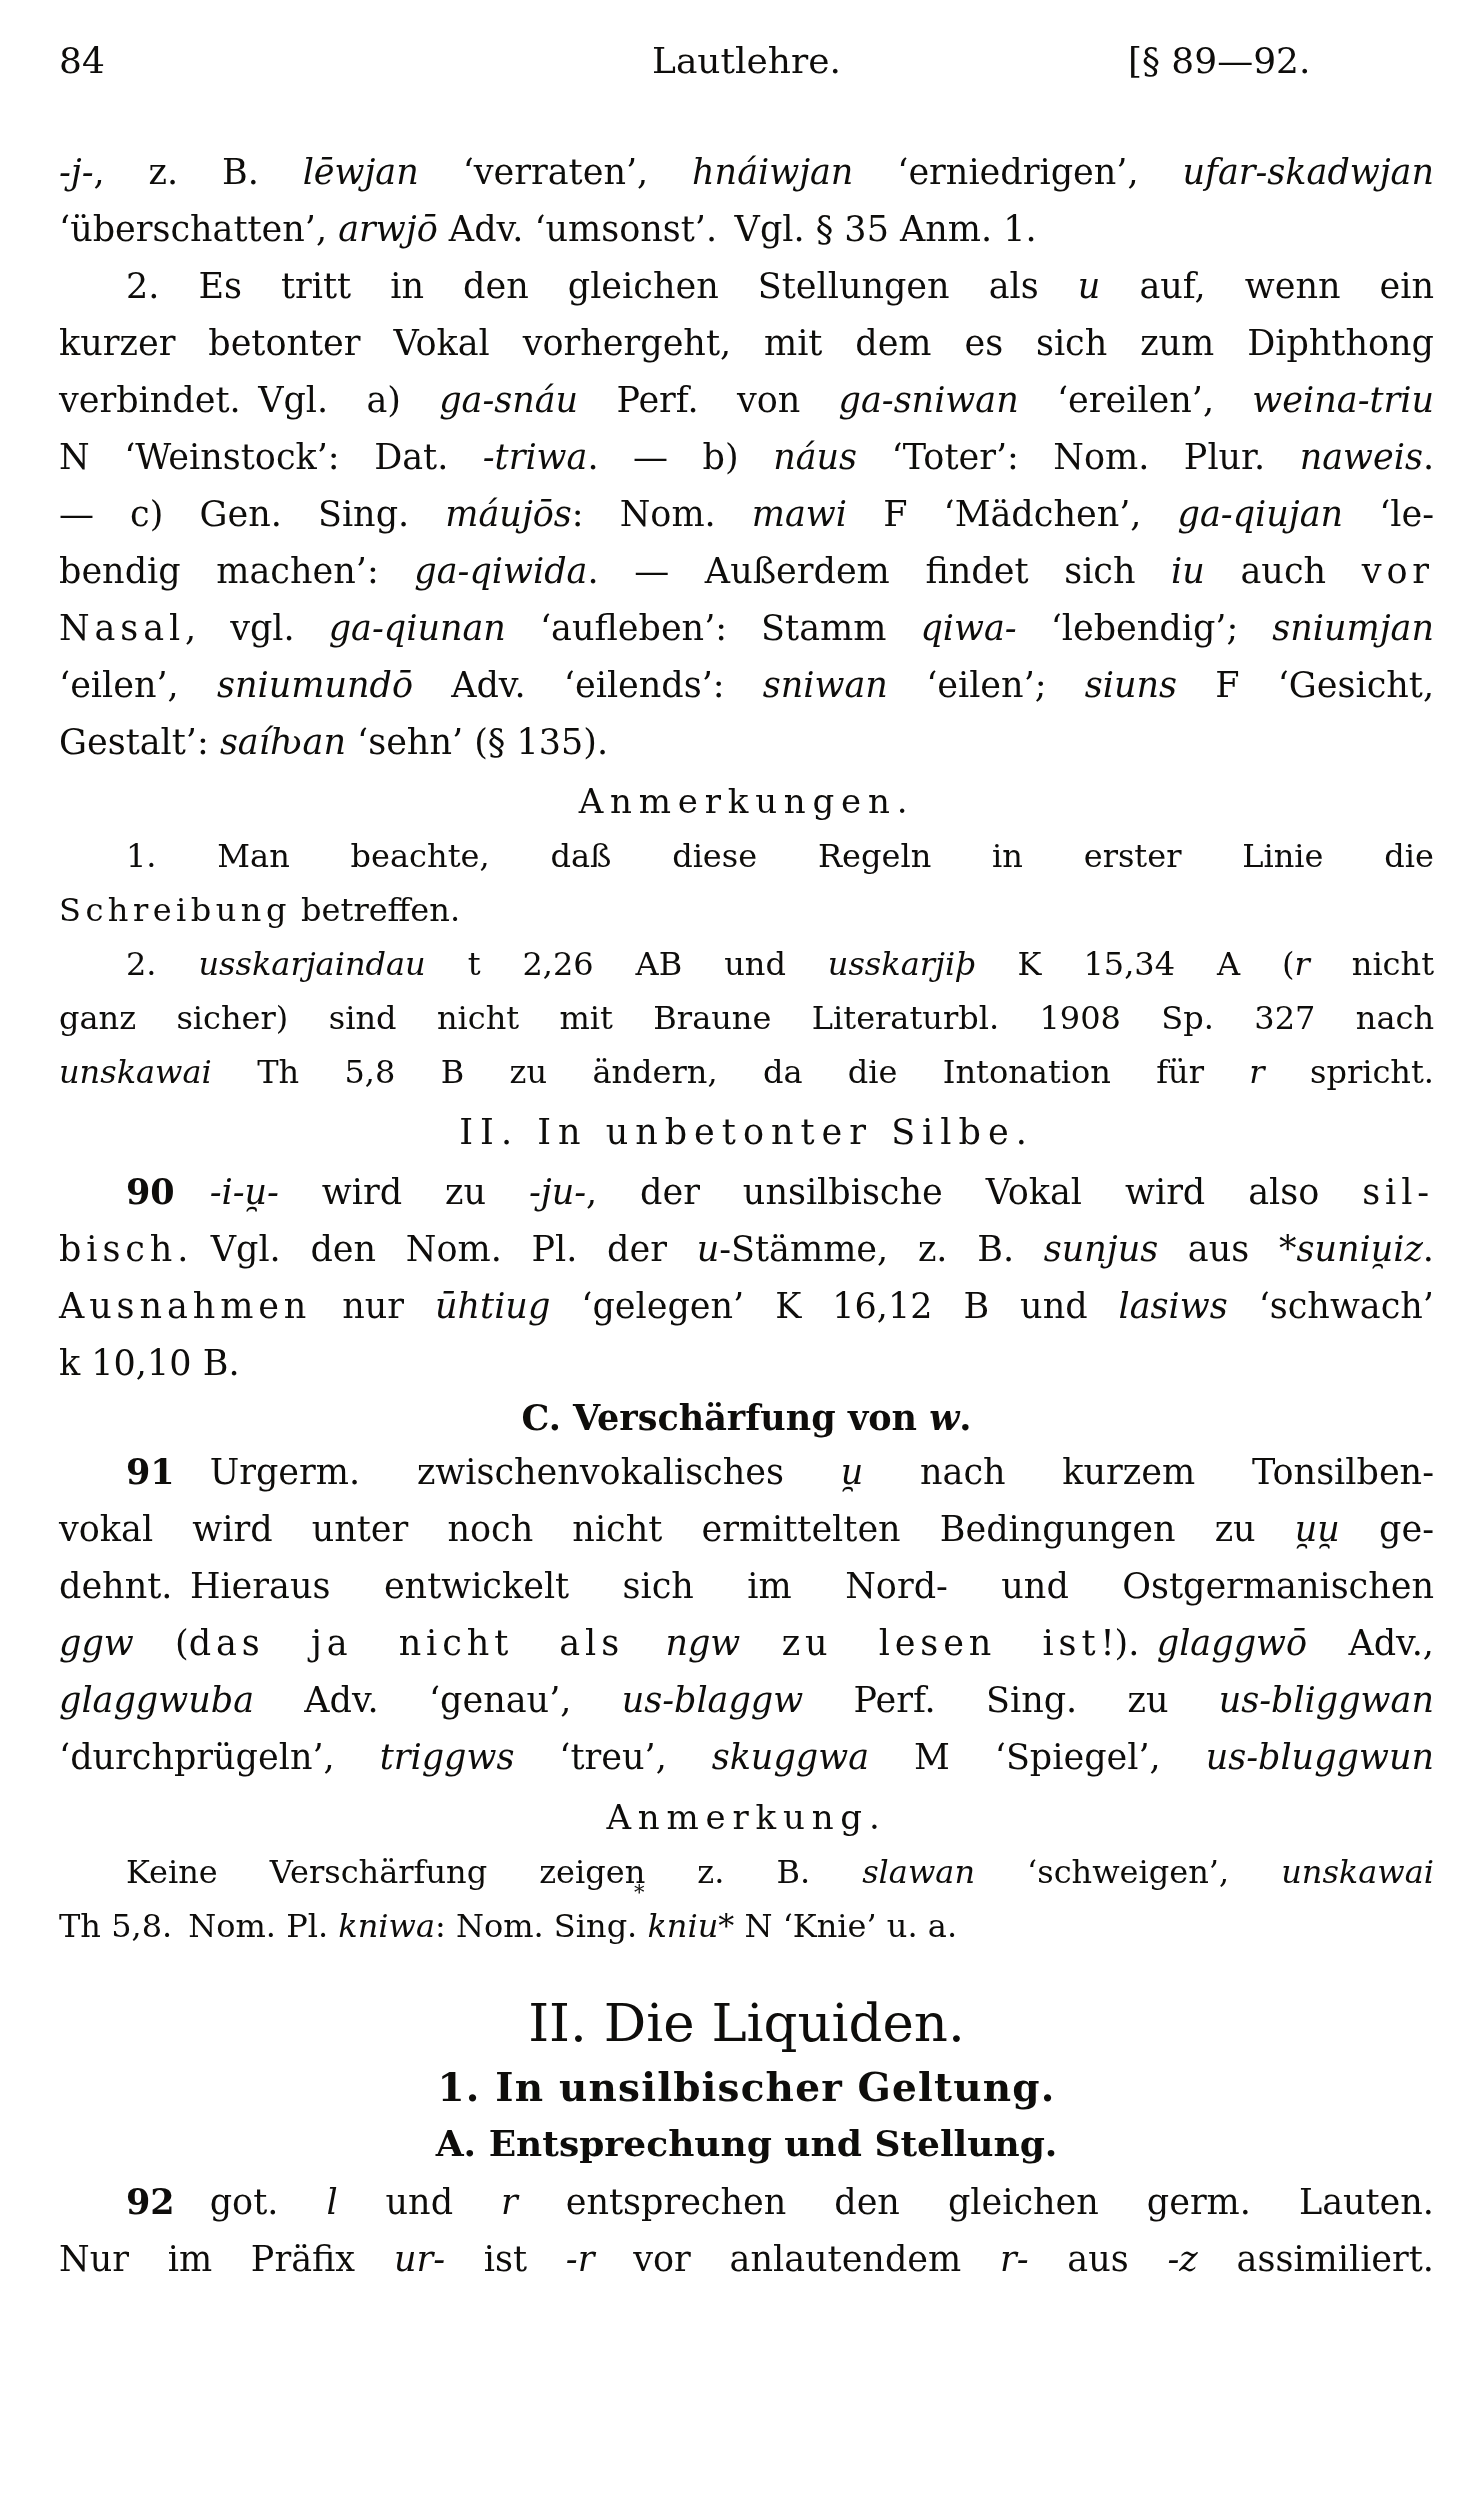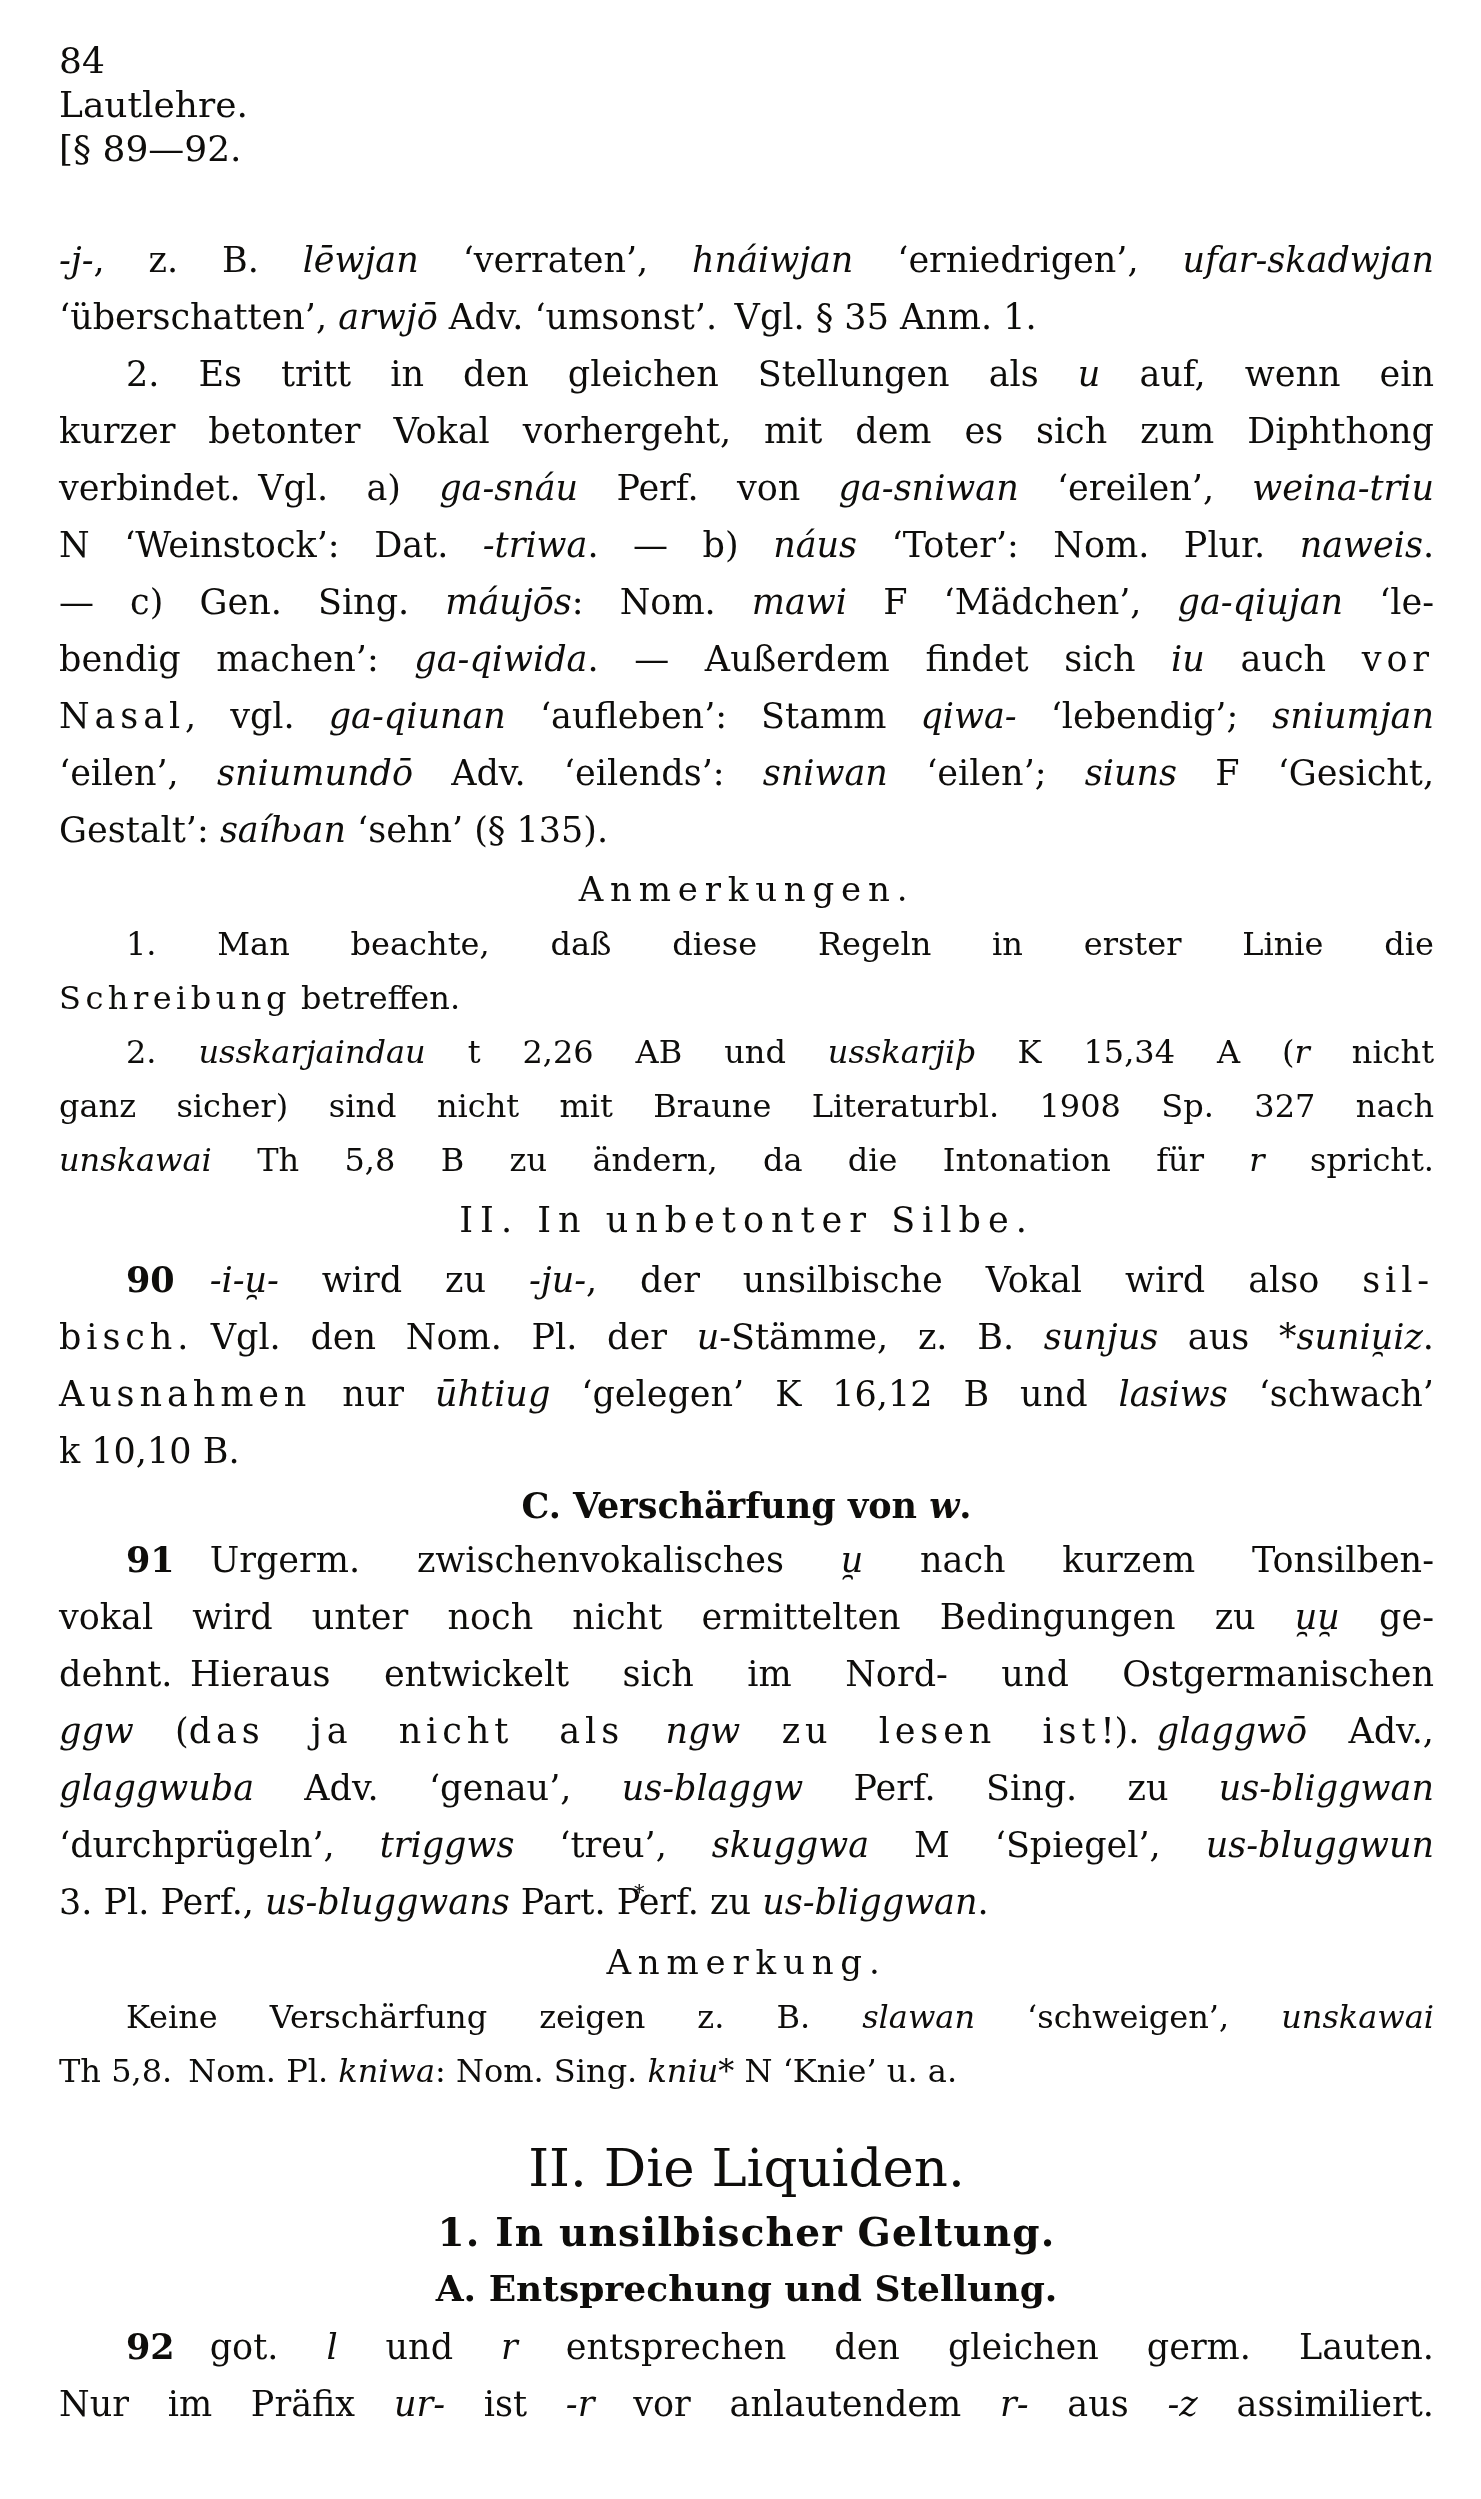--- a/index.html
+++ b/index.html
@@ -3,21 +3,21 @@
 <meta charset="utf-8">
 <style>
   html,body { margin:0; padding:0; }
   body {
     width:1481px; height:2500px;
     background:#ffffff; color:#0e0d0b;
     font-family:"DejaVu Serif","Liberation Serif",serif;
     overflow:hidden; position:relative;
   }
   .page { box-sizing:border-box; width:1481px; height:2500px; padding:39px 47px 0 59px; }
-  .header { display:flex; align-items:baseline; font-size:36px; line-height:44px;flex-direction:column; }
+  .header { display:flex; align-items:baseline; font-size:36px; line-height:44px; }
   .header .h-left  { flex:1; text-align:left; }
   .header .h-mid   { flex:1.2; text-align:center; }
   .header .h-right { flex:1; text-align:center; }
   .content { margin-top:61px; }
 
   .para { font-size:35px; line-height:57px; }
   .para.small { font-size:32px; line-height:54px; }
   .para.indent .line:first-child { text-indent:67px; }
   .line { text-align:justify; text-align-last:justify; }
   .line.last { text-align-last:left; }
@@ -82,21 +82,20 @@
         <div class="line last"><span class="s-n">k 10,10 B.</span></div>
       </div>
       <div class="heading h-c"><span class="s-b">C. Verschärfung von </span><span class="s-bi">w</span><span class="s-b">.</span></div>
       <div class="para indent">
         <div class="line"><span class="s-b">91</span><span class="s-n"> </span><span class="s-n">Urgerm. zwischenvokalisches </span><span class="s-i">u̯</span><span class="s-n"> nach kurzem Tonsilben-</span></div>
         <div class="line"><span class="s-n">vokal wird unter noch nicht ermittelten Bedingungen zu </span><span class="s-i">u̯u̯</span><span class="s-n"> ge-</span></div>
         <div class="line"><span class="s-n">dehnt. Hieraus entwickelt sich im Nord- und Ostgermanischen</span></div>
         <div class="line"><span class="s-i">ggw</span><span class="s-n"> (</span><span class="s-sp">das ja nicht als</span><span class="s-n"> </span><span class="s-i">ngw</span><span class="s-n"> </span><span class="s-sp">zu lesen ist</span><span class="s-n">!). </span><span class="s-i">glaggwō</span><span class="s-n"> Adv.,</span></div>
         <div class="line"><span class="s-i">glaggwuba</span><span class="s-n"> Adv. ‘genau’, </span><span class="s-i">us-blaggw</span><span class="s-n"> Perf. Sing. zu </span><span class="s-i">us-bliggwan</span></div>
         <div class="line"><span class="s-n">‘durchprügeln’, </span><span class="s-i">triggws</span><span class="s-n"> ‘treu’, </span><span class="s-i">skuggwa</span><span class="s-n"> M ‘Spiegel’, </span><span class="s-i">us-bluggwun</span></div>
-        <div class="line last"><span class="s-n">3. Pl. Perf., </span><span class="s-i">us-bluggwans</span><span class="s-n"> Part. Perf. zu </span><span class="s-i">us-bliggwan</span><span class="s-n">.</span></div>
       </div>
       <div class="heading h-sp"><span class="s-n">Anmerkung.</span></div>
       <div class="para small indent">
         <div class="line"><span class="s-n">Keine Verschärfung zeigen z. B. </span><span class="s-i">slawan</span><span class="s-n"> ‘schweigen’, </span><span class="s-i">unskawai</span></div>
         <div class="line last"><span class="s-n">Th 5,8. Nom. Pl. </span><span class="s-i">kniwa</span><span class="s-n">: Nom. Sing. </span><span class="s-i">kniu*</span><span class="s-n"> N ‘Knie’ u. a.</span></div>
       </div>
       <div class="heading h-big"><span class="s-n">II. Die Liquiden.</span></div>
       <div class="heading h-sub1"><span class="s-n">1. In unsilbischer Geltung.</span></div>
       <div class="heading h-sub2"><span class="s-n">A. Entsprechung und Stellung.</span></div>
       <div class="para indent">

